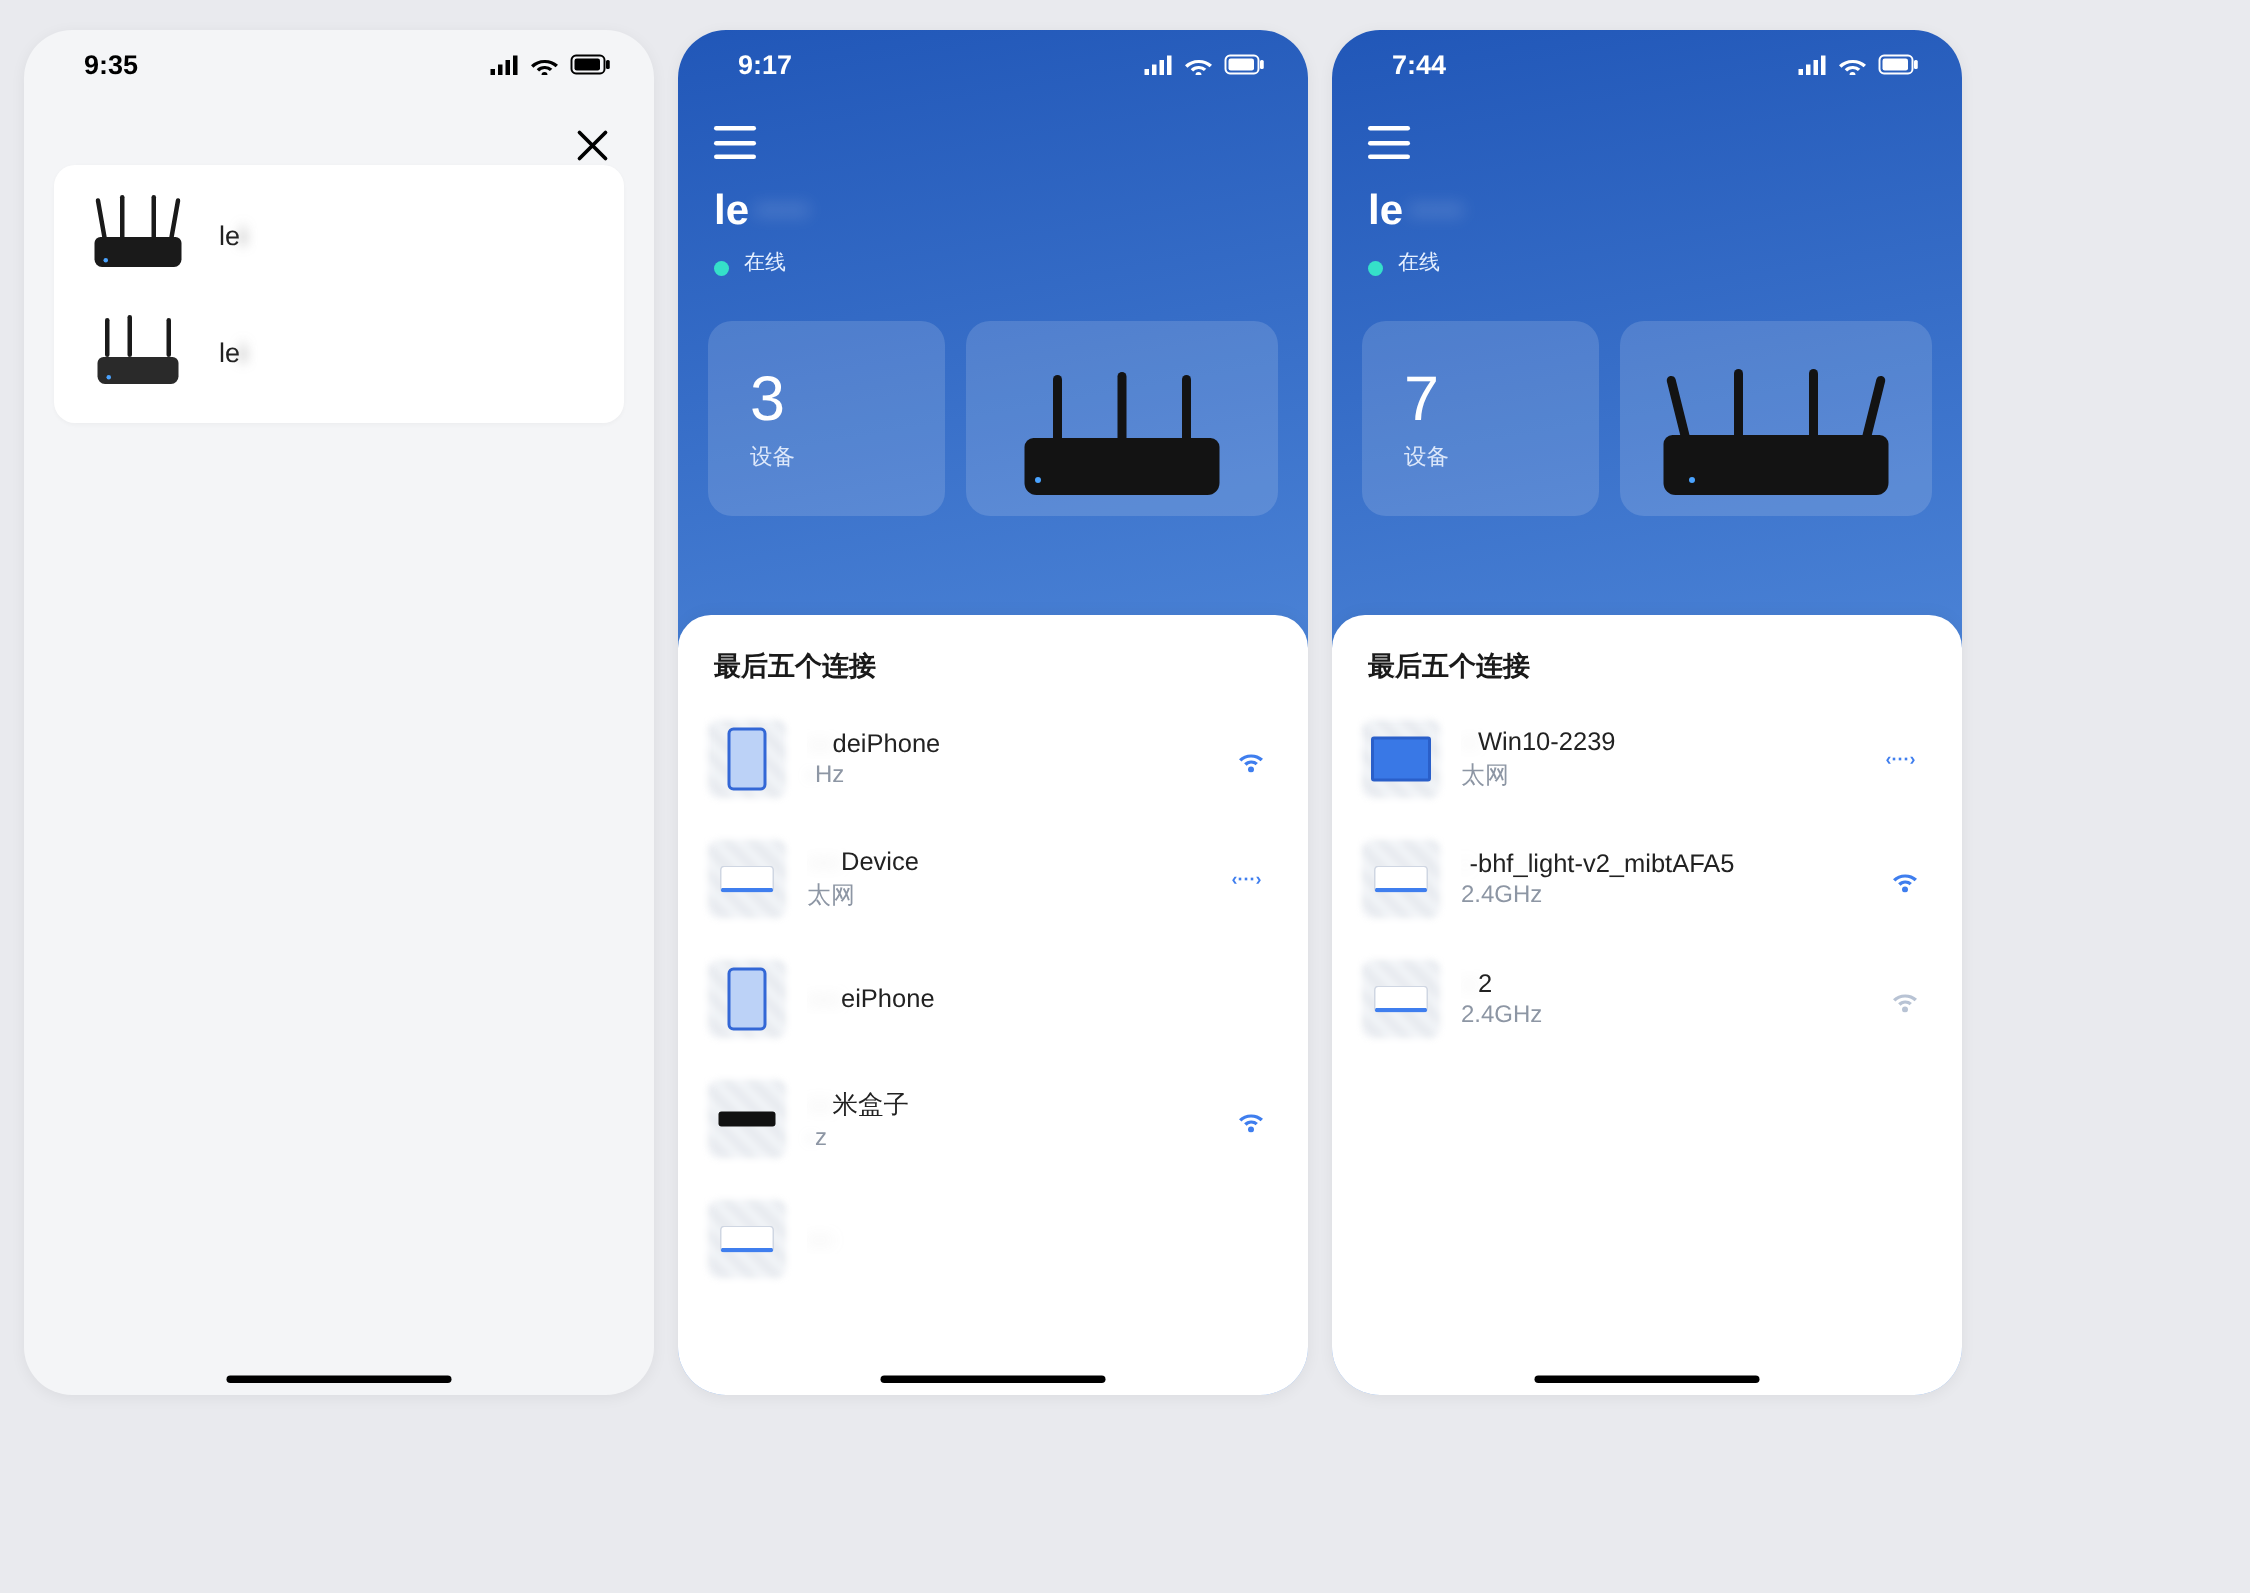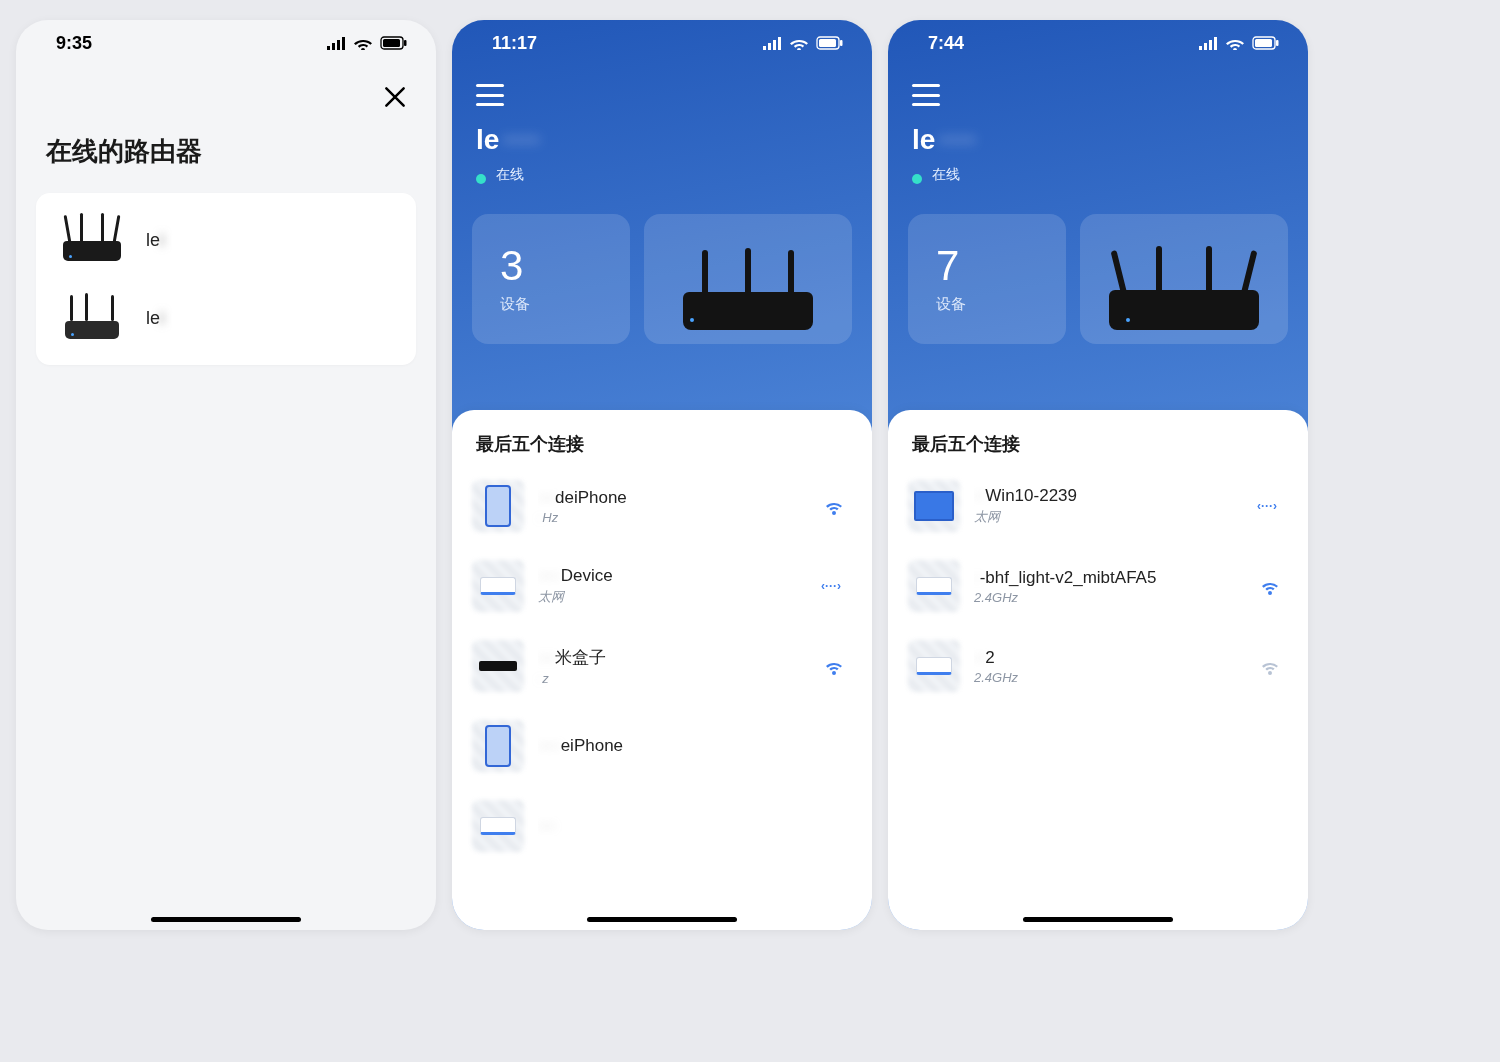--- a/index.html
+++ b/index.html
@@ -132,21 +132,21 @@
     position:relative;
   }
   .dev-ico .pixblur{position:absolute;inset:-4px;background:repeating-linear-gradient(45deg,#eef1f5 0 6px,#e2e6ec 6px 12px);filter:blur(2px);border-radius:6px;opacity:.8;}
   .dev-ico.phone-ico::after{content:"";width:22px;height:38px;border:2px solid #3367d6;border-radius:4px;background:#bcd2f7;position:relative;z-index:1;}
   .dev-ico.pc-ico::after{content:"";width:36px;height:26px;border:2px solid #2a5fc9;background:#3978e6;position:relative;z-index:1;border-radius:2px;}
   .dev-ico.box-ico::after{content:"";width:38px;height:10px;background:#111;position:relative;z-index:1;border-radius:2px;}
   .dev-ico.generic-ico::after{content:"";width:34px;height:14px;background:#fff;border:1px solid #cfd6e2;border-bottom:3px solid #3f7eee;position:relative;z-index:1;border-radius:3px;}
   .dev-txt{flex:1;min-width:0;}
   .dev-txt .dn{font-size:17px;color:#222;white-space:nowrap;overflow:hidden;text-overflow:ellipsis;}
   .dev-txt .dn .pre{filter:blur(5px);color:#999;}
-  .dev-txt .ds{font-size:13px;color:var(--txt-mute);margin-top:2px;font-style:italic;}
+  .dev-txt .ds{font-size:16px;color:var(--txt-mute);margin-top:2px;}
   .dev-txt .ds .pre{filter:blur(4px);}
   .conn-ico{width:28px;flex:0 0 28px;display:flex;justify-content:center;color:var(--accent);}
   .home-ind{
     position:absolute;bottom:8px;left:50%;transform:translateX(-50%);
     width:150px;height:5px;border-radius:3px;
   }
   .phone.light .home-ind{background:#000;}
   .phone.blue .home-ind{background:#000;}
 </style>
 </head>
@@ -169,21 +169,20 @@
             <rect x="3" y="3" width="17" height="8" rx="1.5" fill="currentColor"></rect>
             <rect x="24" y="4" width="2.5" height="6" rx="1" fill="currentColor"></rect>
           </svg>
       </span>
     </div>
     <div class="s1-close">
       <svg width="26" height="26" viewBox="0 0 24 24">
           <path stroke="#000" stroke-width="2.3" stroke-linecap="round" d="M4 4l16 16M20 4L4 20"></path>
         </svg>
     </div>
-    <div class="s1-title">在线的路由器</div>
     <div class="s1-card">
       <div class="s1-row">
         <div class="router-thumb a">
           <div class="ant a1"></div>
             <div class="ant a2"></div>
             <div class="ant a3"></div>
             <div class="ant a4"></div>
           <div class="base">
               <span class="led"></span>
             </div>
@@ -204,21 +203,21 @@
         <div class="name">
           <span>le</span><span class="blur">i</span>
         </div>
       </div>
     </div>
     <div class="home-ind"></div>
   </div>
 
   <div class="phone blue">
     <div class="status-bar">
-      <span>11:17</span>
+      <span>9:17</span>
       <span class="status-icons">
         <svg width="20" height="14" viewBox="0 0 20 14">
             <path fill="currentColor" d="M1 10h3v4H1zM6 7h3v7H6zM11 4h3v10h-3zM16 1h3v13h-3z"></path>
           </svg>
         <svg width="20" height="14" viewBox="0 0 20 14">
             <path fill="currentColor" d="M10 12a2 2 0 100 4 2 2 0 000-4zm0-4c-2 0-3.8.8-5.2 2.1l1.6 1.6A5 5 0 0110 10c1.4 0 2.7.5 3.6 1.4l1.6-1.6A7.3 7.3 0 0010 8zm0-4C6.5 4 3.3 5.3 1 7.5l1.6 1.6A10.8 10.8 0 0110 6c2.8 0 5.4 1 7.4 2.8L19 7.2A13.2 13.2 0 0010 4z"></path>
           </svg>
         <svg width="28" height="14" viewBox="0 0 28 14">
             <rect x="1" y="1" width="22" height="12" rx="3" fill="none" stroke="currentColor" stroke-width="1.3"></rect>
             <rect x="3" y="3" width="17" height="8" rx="1.5" fill="currentColor"></rect>
@@ -281,41 +280,41 @@
               <div class="dn"><span class="pre">····</span>Device</div>
               <div class="ds"><span class="pre"></span>太网</div>
             </div>
             <div class="conn-ico">
               <svg width="26" height="14" viewBox="0 0 26 14">
                 <text x="0" y="11" font-size="12" font-weight="700" fill="#3f7eee">‹···›</text>
               </svg>
             </div>
           </div>
           <div class="dev-row">
+            <div class="dev-ico phone-ico">
+              <span class="pixblur"></span>
+            </div>
+            <div class="dev-txt">
+              <div class="dn"><span class="pre">····</span>eiPhone</div>
+            </div>
+            <div class="conn-ico"></div>
+          </div>
+          <div class="dev-row">
             <div class="dev-ico box-ico">
               <span class="pixblur"></span>
             </div>
             <div class="dev-txt">
               <div class="dn"><span class="pre">···</span>米盒子</div>
               <div class="ds"><span class="pre">·</span>z</div>
             </div>
             <div class="conn-ico">
               <svg width="22" height="18" viewBox="0 0 22 18">
                 <path fill="#3f7eee" d="M11 14a2 2 0 100 4 2 2 0 000-4zm0-4c-1.8 0-3.4.7-4.6 1.9l1.6 1.6A4.2 4.2 0 0111 12c1.2 0 2.3.5 3 1.2l1.6-1.6A6.5 6.5 0 0011 10zm0-4C7.9 6 5.1 7.2 3 9.1l1.6 1.6A9.4 9.4 0 0111 8c2.5 0 4.8.9 6.4 2.5L19 8.9A11.8 11.8 0 0011 6z"></path>
               </svg>
             </div>
-          </div>
-          <div class="dev-row">
-            <div class="dev-ico phone-ico">
-              <span class="pixblur"></span>
-            </div>
-            <div class="dev-txt">
-              <div class="dn"><span class="pre">····</span>eiPhone</div>
-            </div>
-            <div class="conn-ico"></div>
           </div>
           <div class="dev-row">
             <div class="dev-ico generic-ico">
               <span class="pixblur"></span>
             </div>
             <div class="dev-txt">
               <div class="dn"><span class="pre">···</span></div>
             </div>
             <div class="conn-ico"></div>
           </div>

